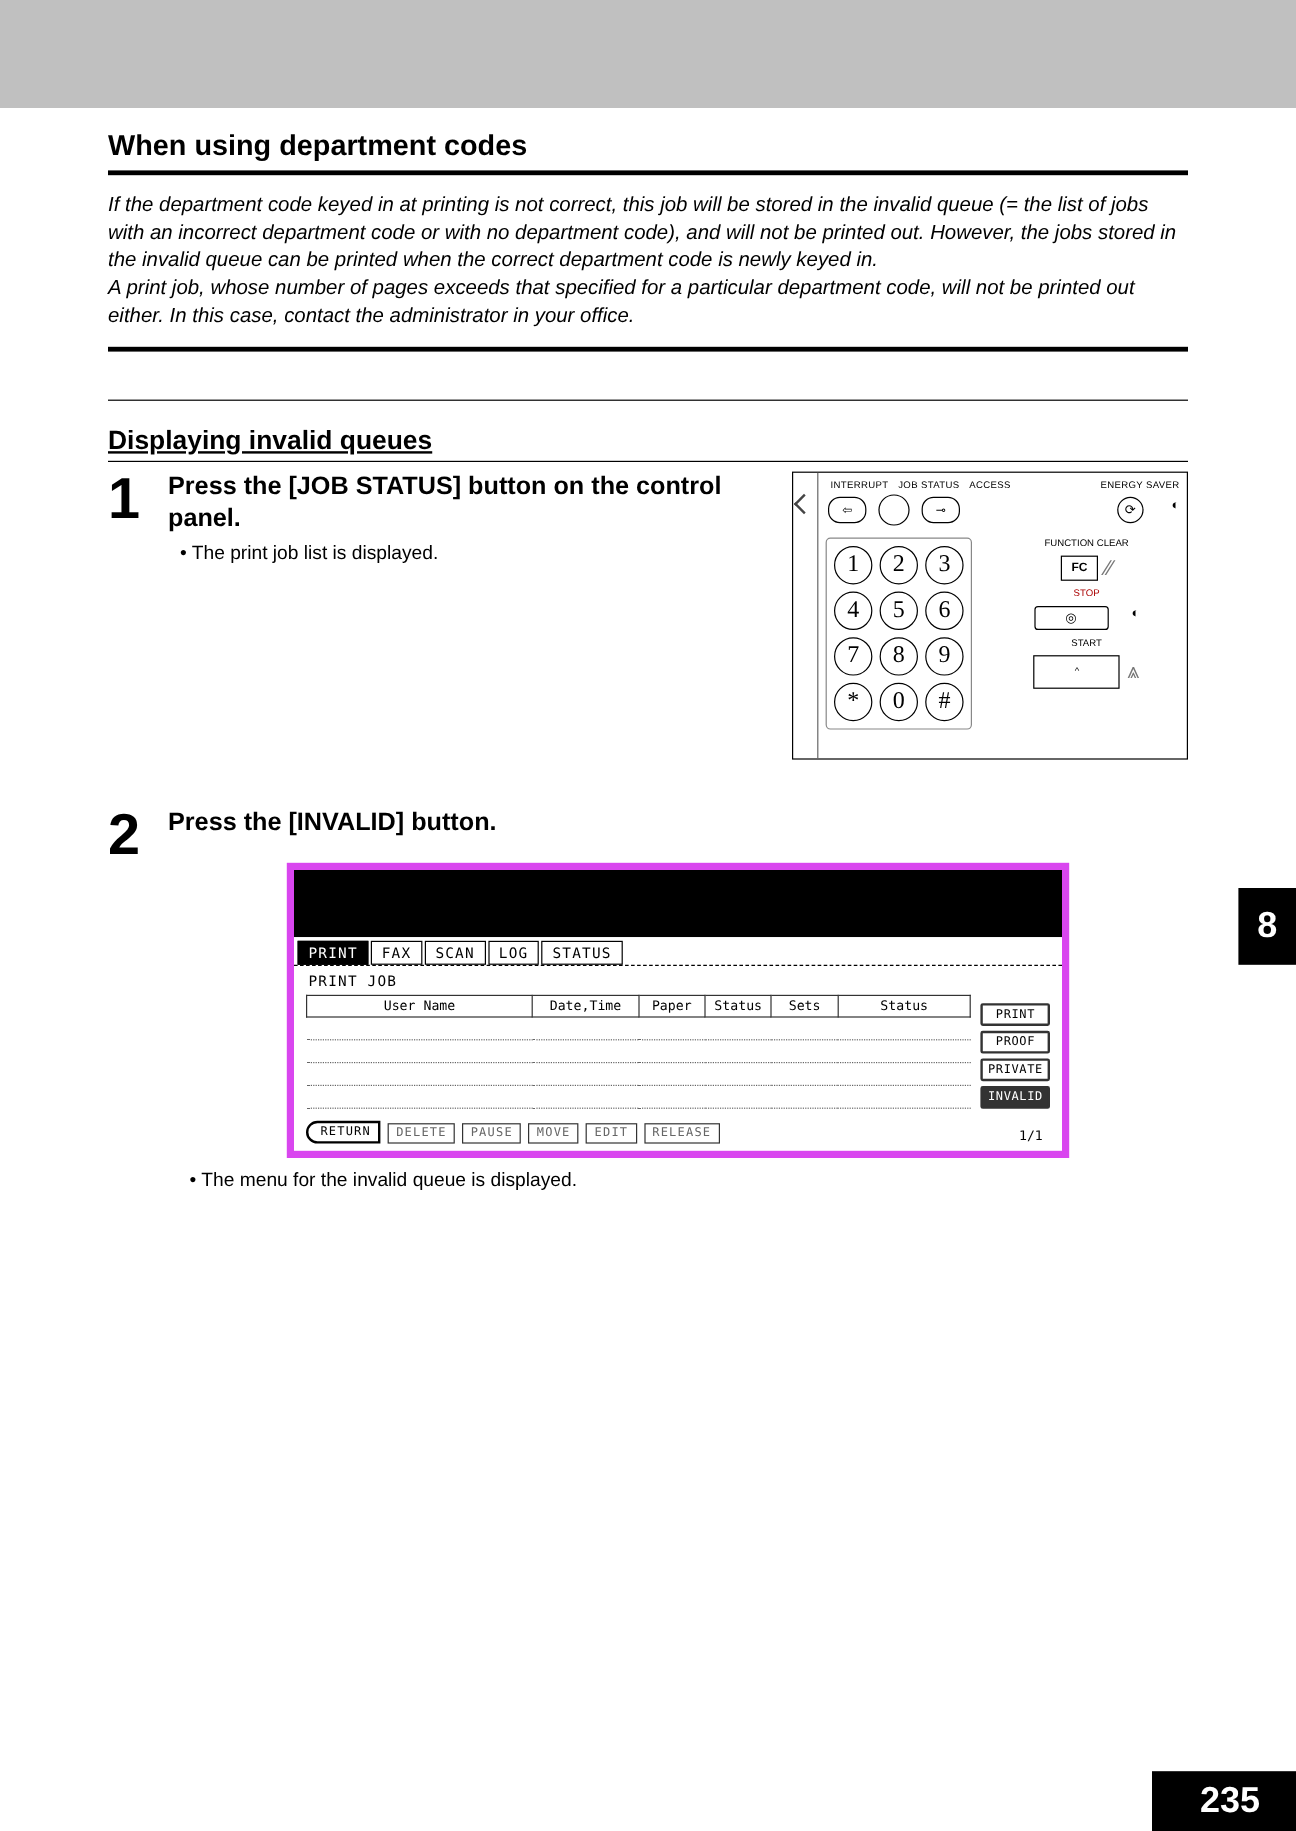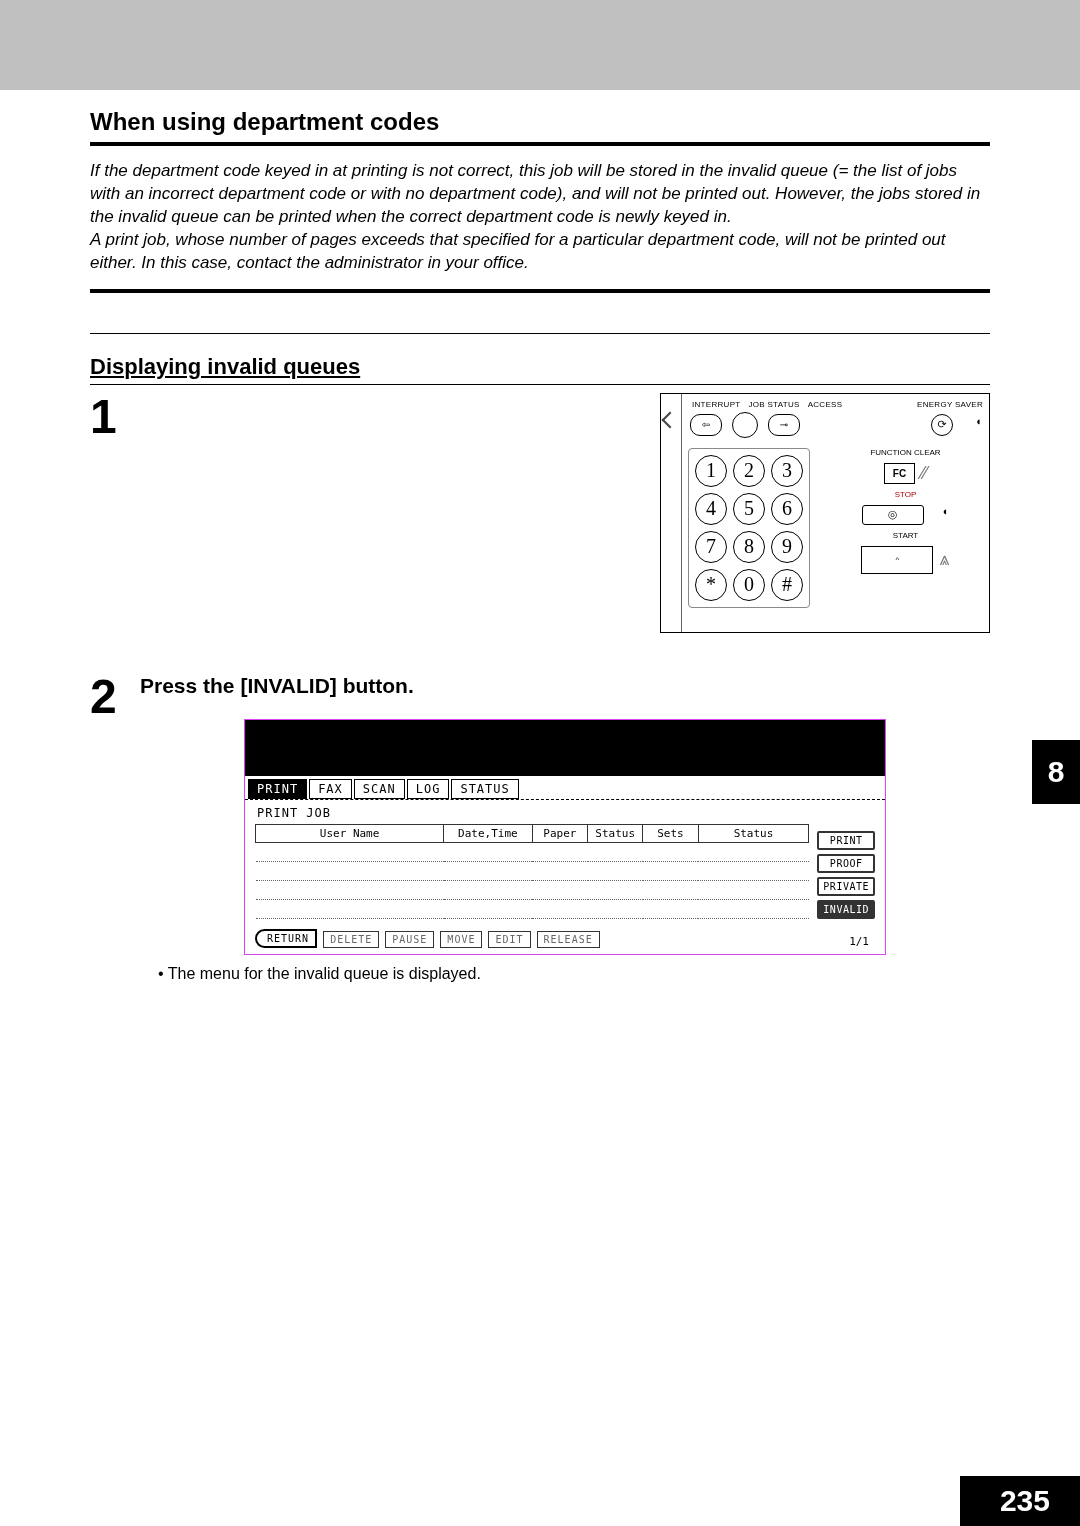--- a/index.html
+++ b/index.html
@@ -192,21 +192,21 @@
   }
   .diag-slash {
     font-size: 18px;
     color: #777;
   }
 
   
   .screen {
     width: 640px;
     margin: 20px auto 10px auto;
-    border: 1px solid #d946ef;
+    border: 6px solid #d946ef;
   }
   .screen-top-black {
     background: #000;
     height: 56px;
   }
   .screen-tabs {
     display: flex;
     gap: 2px;
     background: #fff;
     padding: 3px 3px 0 3px;
@@ -338,20 +338,24 @@
     <div class="para">If the department code keyed in at printing is not correct, this job will be stored in the invalid queue (= the list of jobs with an incorrect department code or with no department code), and will not be printed out. However, the jobs stored in the invalid queue can be printed when the correct department code is newly keyed in.</div>
     <div class="para">A print job, whose number of pages exceeds that specified for a particular department code, will not be printed out either. In this case, contact the administrator in your office.</div>
     <hr class="thick-rule" style="margin-top:14px;">
 
     <hr class="hair-rule" style="margin-top:40px;">
     <div class="h2">Displaying invalid queues</div>
     <hr class="hair-rule">
 
     <div class="step-row">
       <div class="step-num">1</div>
+      <div class="step-col">
+        <div class="step-title">Press the [JOB STATUS] button on the control panel.</div>
+        <div class="bullet">The print job list is displayed.</div>
+      </div>
       <div class="panel-diagram">
         <div class="panel-left-strip"></div>
         <div class="panel-main">
           <div class="panel-top-labels">
             <span>INTERRUPT</span>
             <span>JOB STATUS</span>
             <span>ACCESS</span>
             <span style="margin-left:auto;">ENERGY SAVER</span>
           </div>
           <div class="panel-top-icons">

